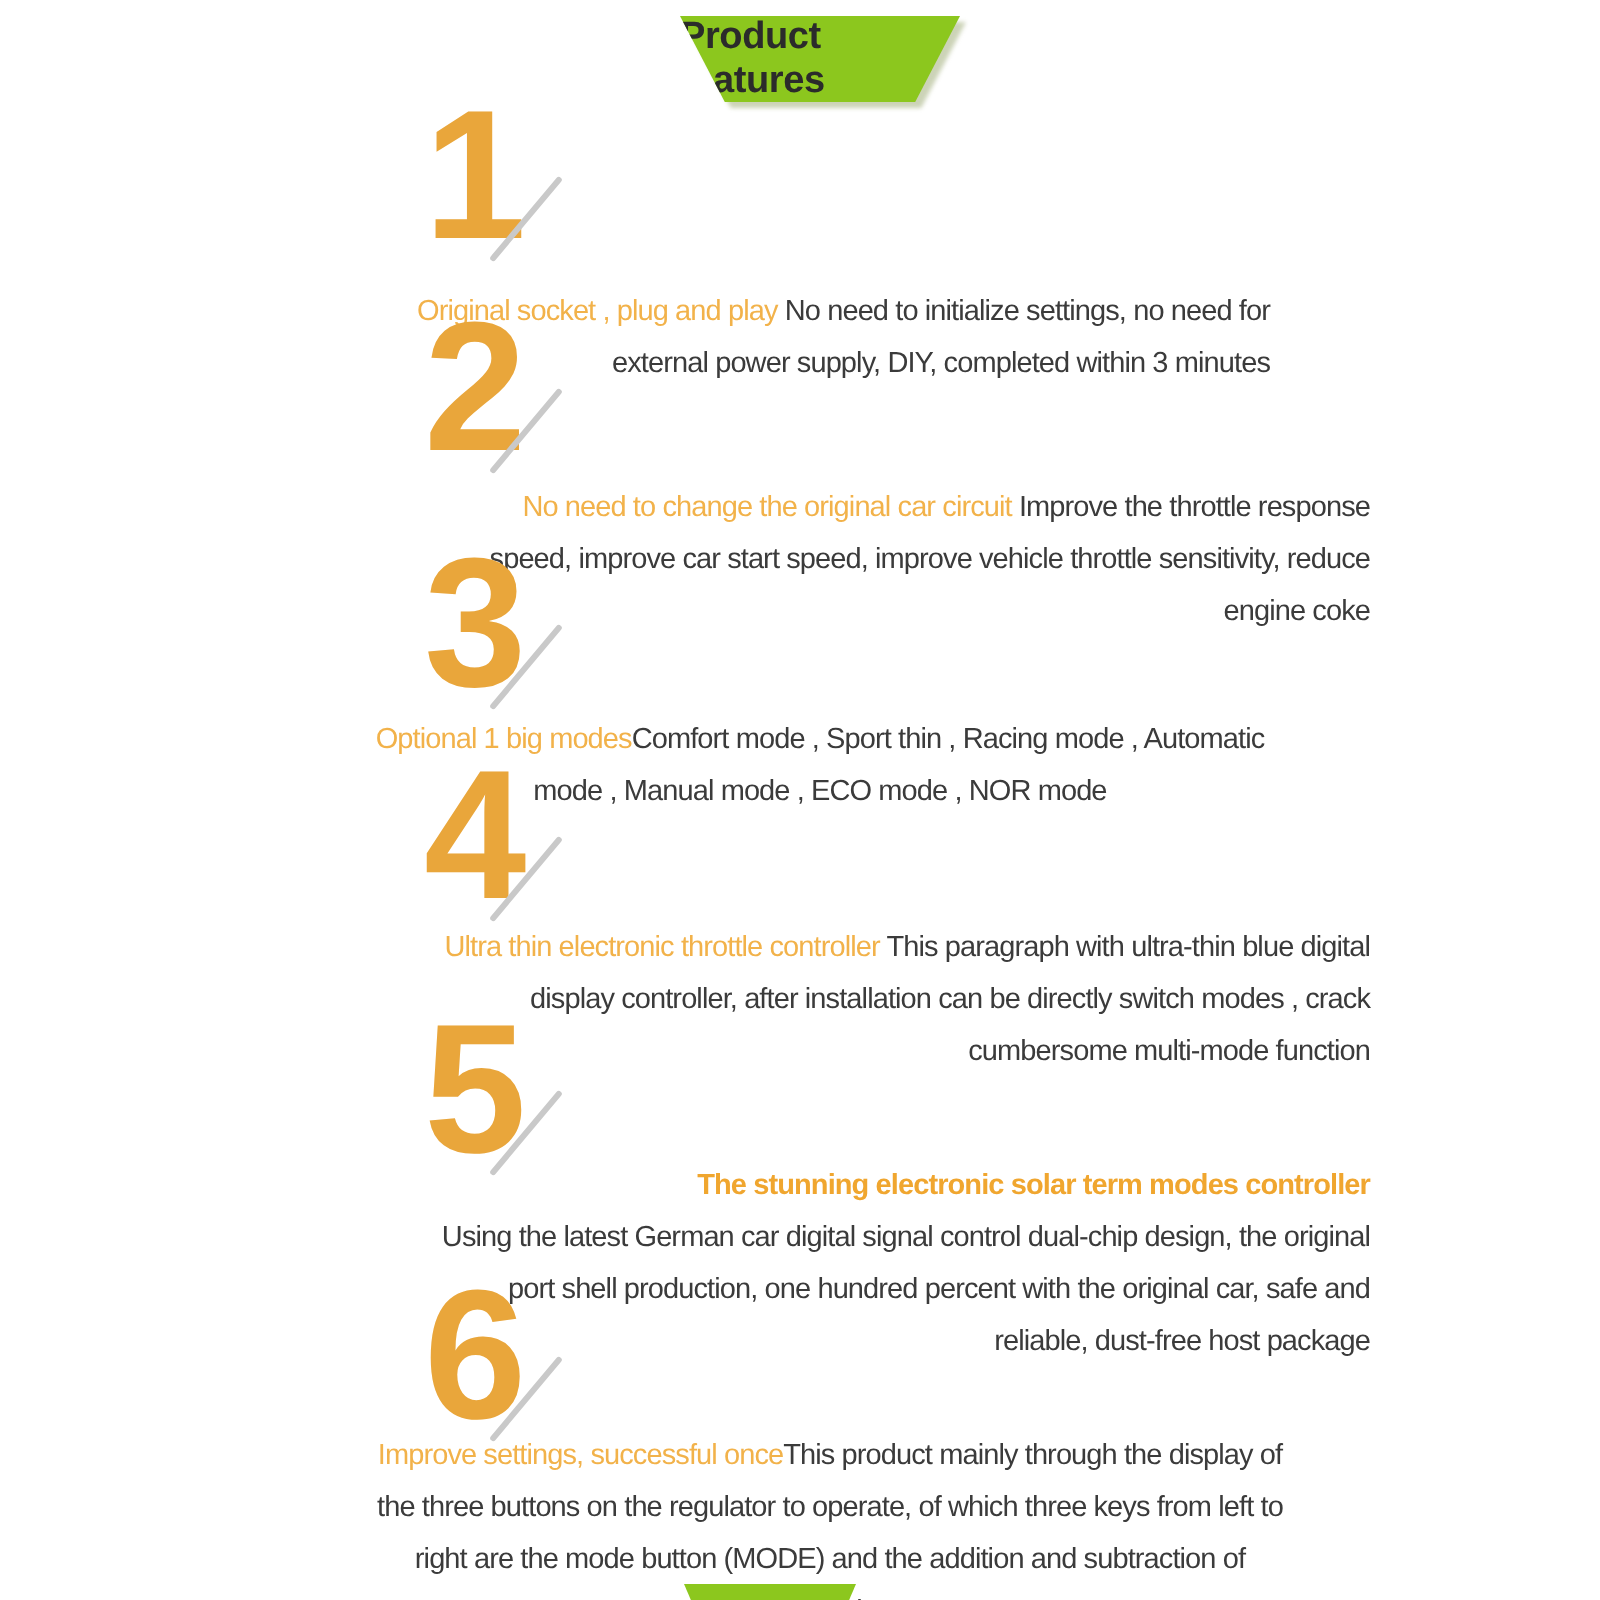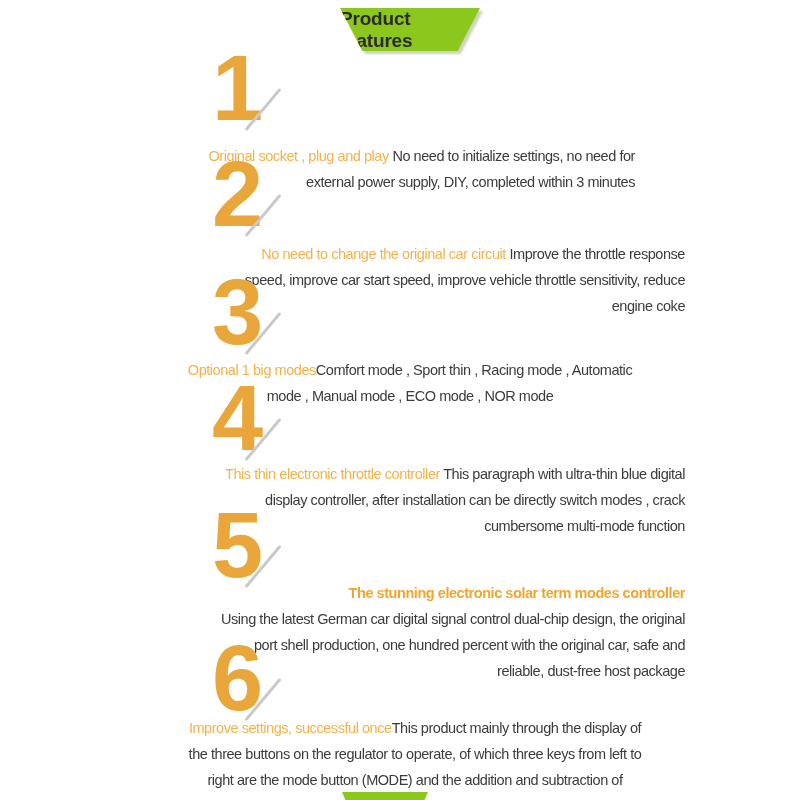--- a/index.html
+++ b/index.html
@@ -91,21 +91,21 @@
       <span class="slash"></span>
     </div>
     <p class="para"><span class="heading">Optional 1 big modes</span><span class="body-text">Comfort mode , Sport thin , Racing mode , Automatic mode , Manual mode , ECO mode , NOR mode</span></p>
   </section>
 
   <section class="feature s4">
     <div class="num-block">
       <span class="num">4</span>
       <span class="slash"></span>
     </div>
-    <p class="para"><span class="heading">This thin electronic throttle controller </span><span class="body-text">This paragraph with ultra-thin blue digital display controller, after installation can be directly switch modes , crack cumbersome multi-mode function</span></p>
+    <p class="para"><span class="heading">Ultra thin electronic throttle controller </span><span class="body-text">This paragraph with ultra-thin blue digital display controller, after installation can be directly switch modes , crack cumbersome multi-mode function</span></p>
   </section>
 
   <section class="feature s5">
     <div class="num-block">
       <span class="num">5</span>
       <span class="slash"></span>
     </div>
     <p class="para"><span class="heading">The stunning electronic solar term modes controller</span><span class="body-text">Using the latest German car digital signal control dual-chip design, the original port shell production, one hundred percent with the original car, safe and reliable, dust-free host package</span></p>
   </section>
 

